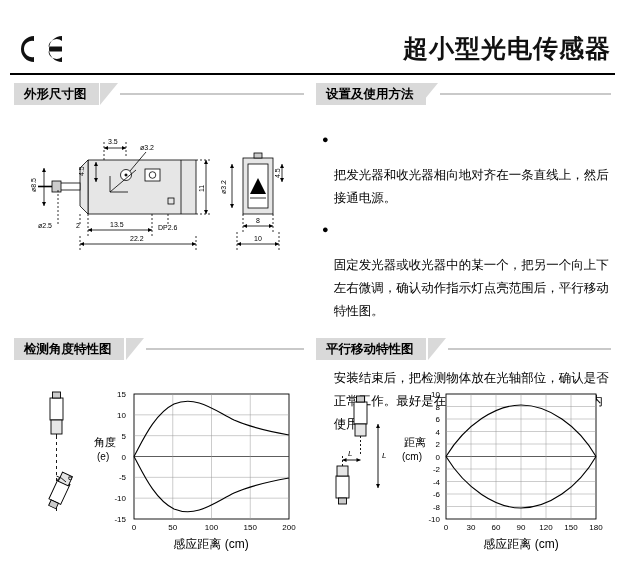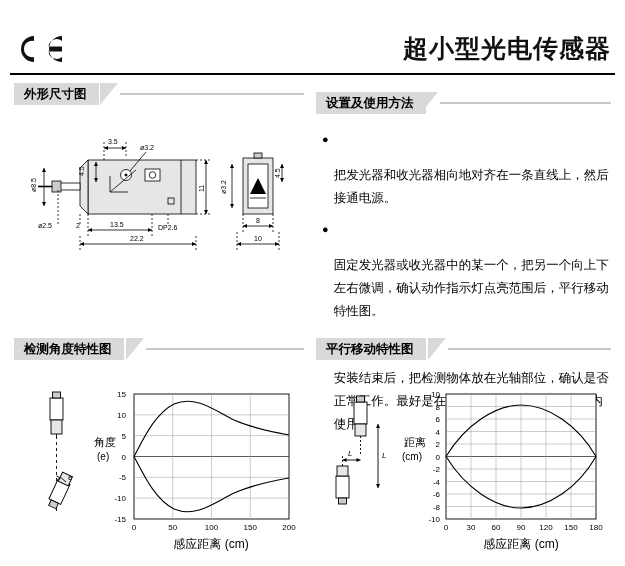--- a/index.html
+++ b/index.html
@@ -130,21 +130,21 @@
     <div class="header-title">超小型光电传感器</div>
     <div class="header-rule"></div>
   </div>
 
   <div class="banner" style="left:14px; top:83px; width:290px;">
     <div class="tab">外形尺寸图</div>
     <div class="tail" style="left:86px;"></div>
     <div class="line" style="left:106px; width:184px;"></div>
   </div>
 
-  <div class="banner" style="left:316px; top:92px; width:295px;">
+  <div class="banner" style="left:316px; top:83px; width:295px;">
     <div class="tab">设置及使用方法</div>
     <div class="tail" style="left:104px;"></div>
     <div class="line" style="left:124px; width:171px;"></div>
   </div>
 
   <div class="fig" style="left:18px; top:120px;">
     <svg width="290" height="180" viewBox="0 0 290 180">
       <g stroke="#000" fill="none" stroke-width="0.8" font-family="Liberation Sans" font-size="7">
 
         <path d="M70 40 L178 40 L178 94 L70 94 Z" fill="#e6e6e6" stroke="#000"></path>

